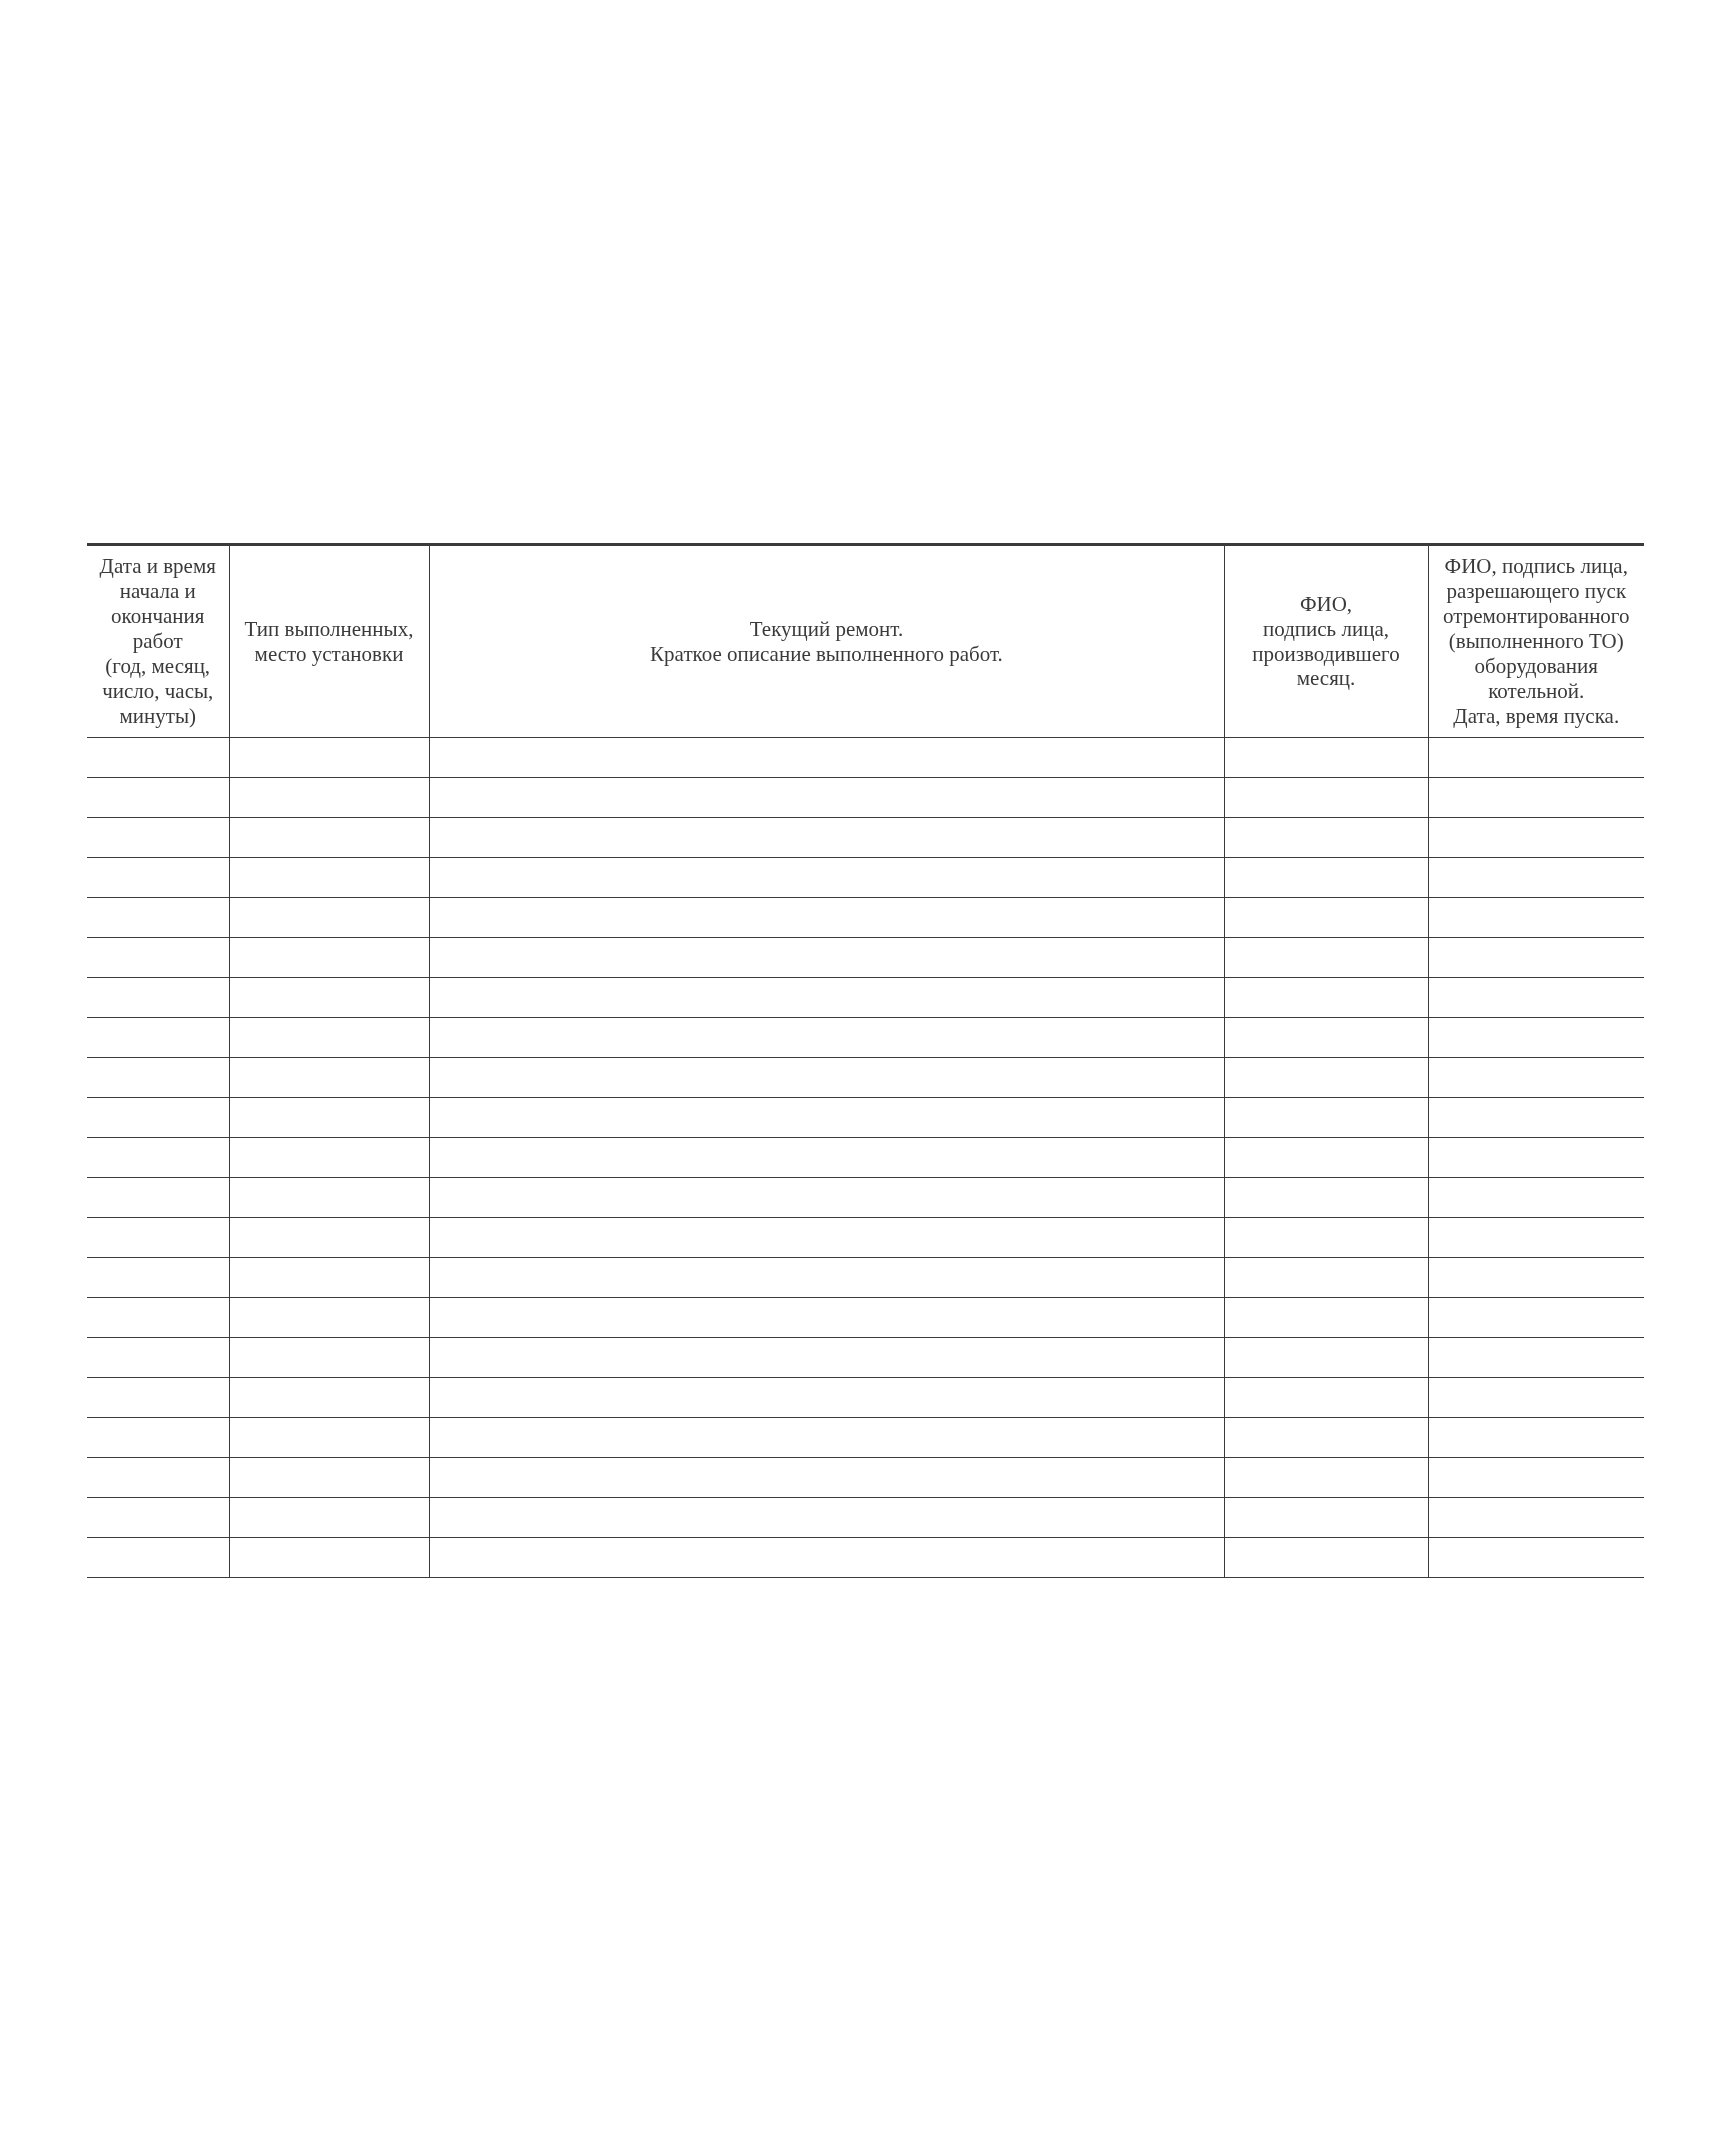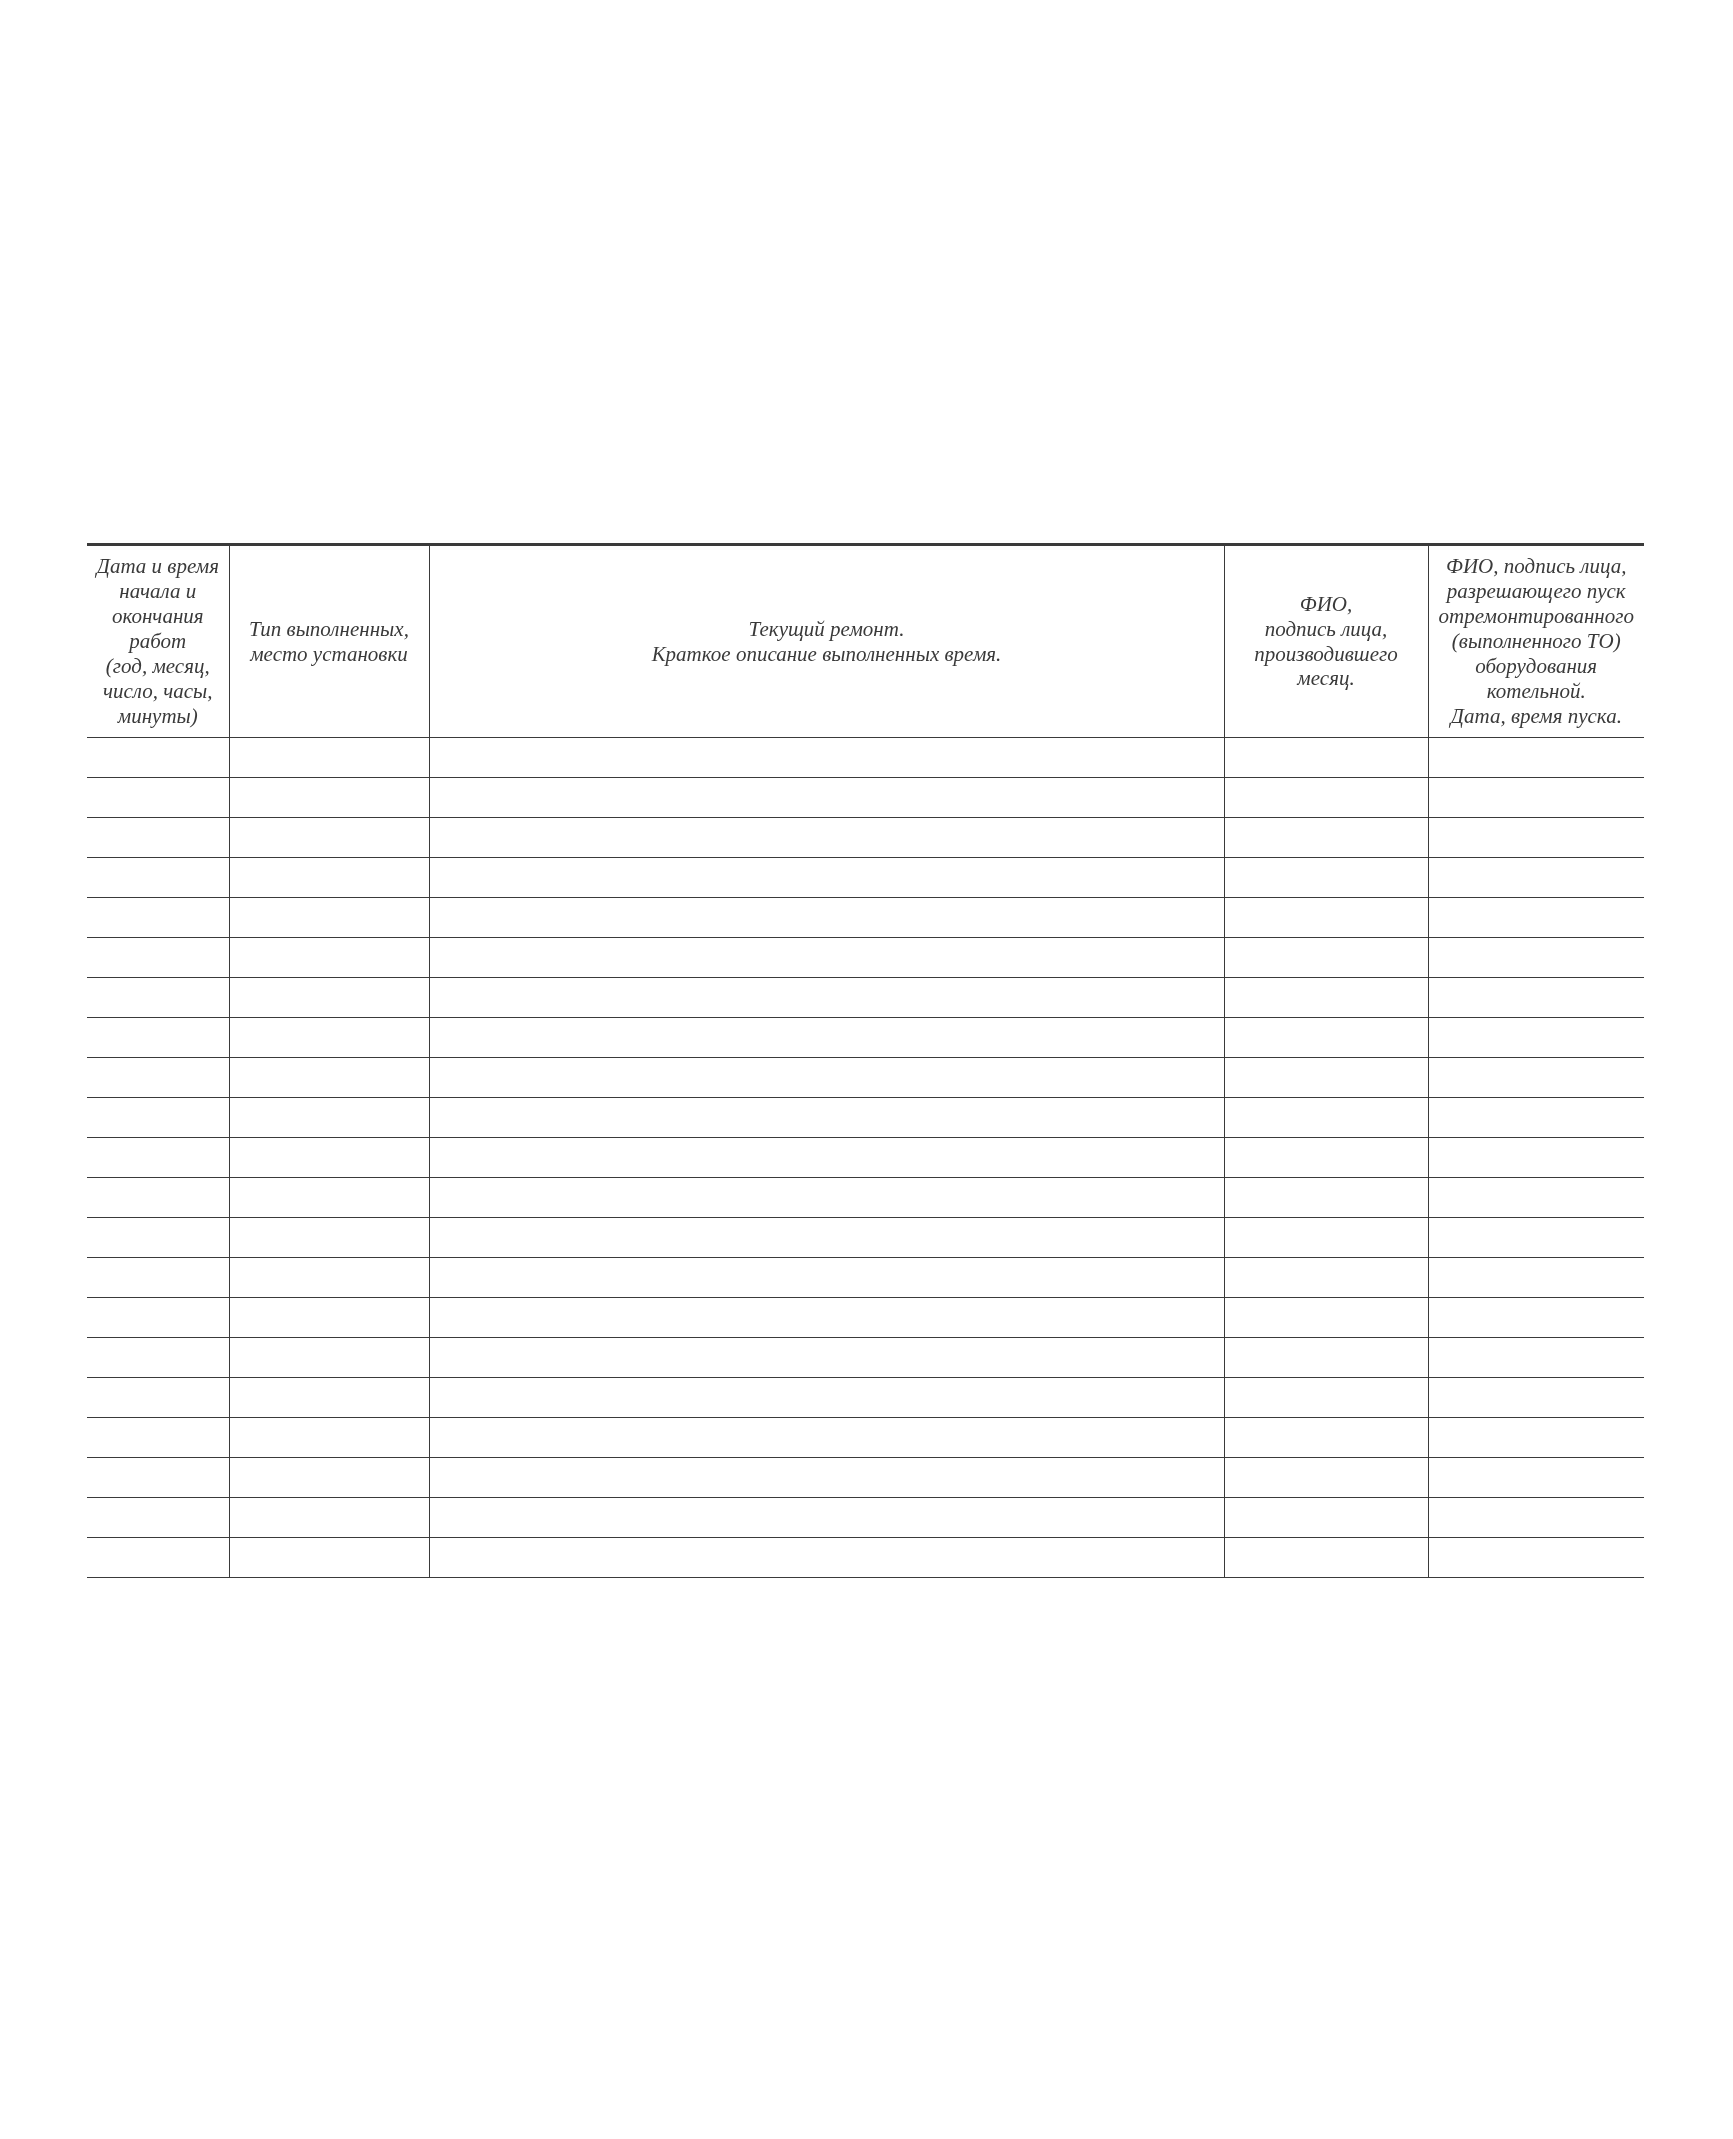--- a/index.html
+++ b/index.html
@@ -17,21 +17,20 @@
     color: #3a3a3a;
   }
   table.log-table {
     position: absolute;
     left: 87px;
     top: 543px;
     width: 1556px;
     table-layout: fixed;
     border-collapse: collapse;
     border-top: 3px solid #3a3a3a;
-    font-style: italic;
   }
   col.c1 { width: 142px; }
   col.c2 { width: 200px; }
   col.c3 { width: 795px; }
   col.c4 { width: 204px; }
   col.c5 { width: 216px; }
 
   .log-table th,
   .log-table td {
     border-bottom: 1.5px solid #3a3a3a;
@@ -76,21 +75,21 @@
         <th>Дата и время
 начала и
 окончания
 работ
 (год, месяц,
 число, часы,
 минуты)</th>
         <th>Тип выполненных,
 место установки</th>
         <th>Текущий ремонт.
-Краткое описание выполненных время.</th>
+Краткое описание выполненного работ.</th>
         <th>ФИО,
 подпись лица,
 производившего
 месяц.</th>
         <th>ФИО, подпись лица,
 разрешающего пуск
 отремонтированного
 (выполненного ТО)
 оборудования
 котельной.

